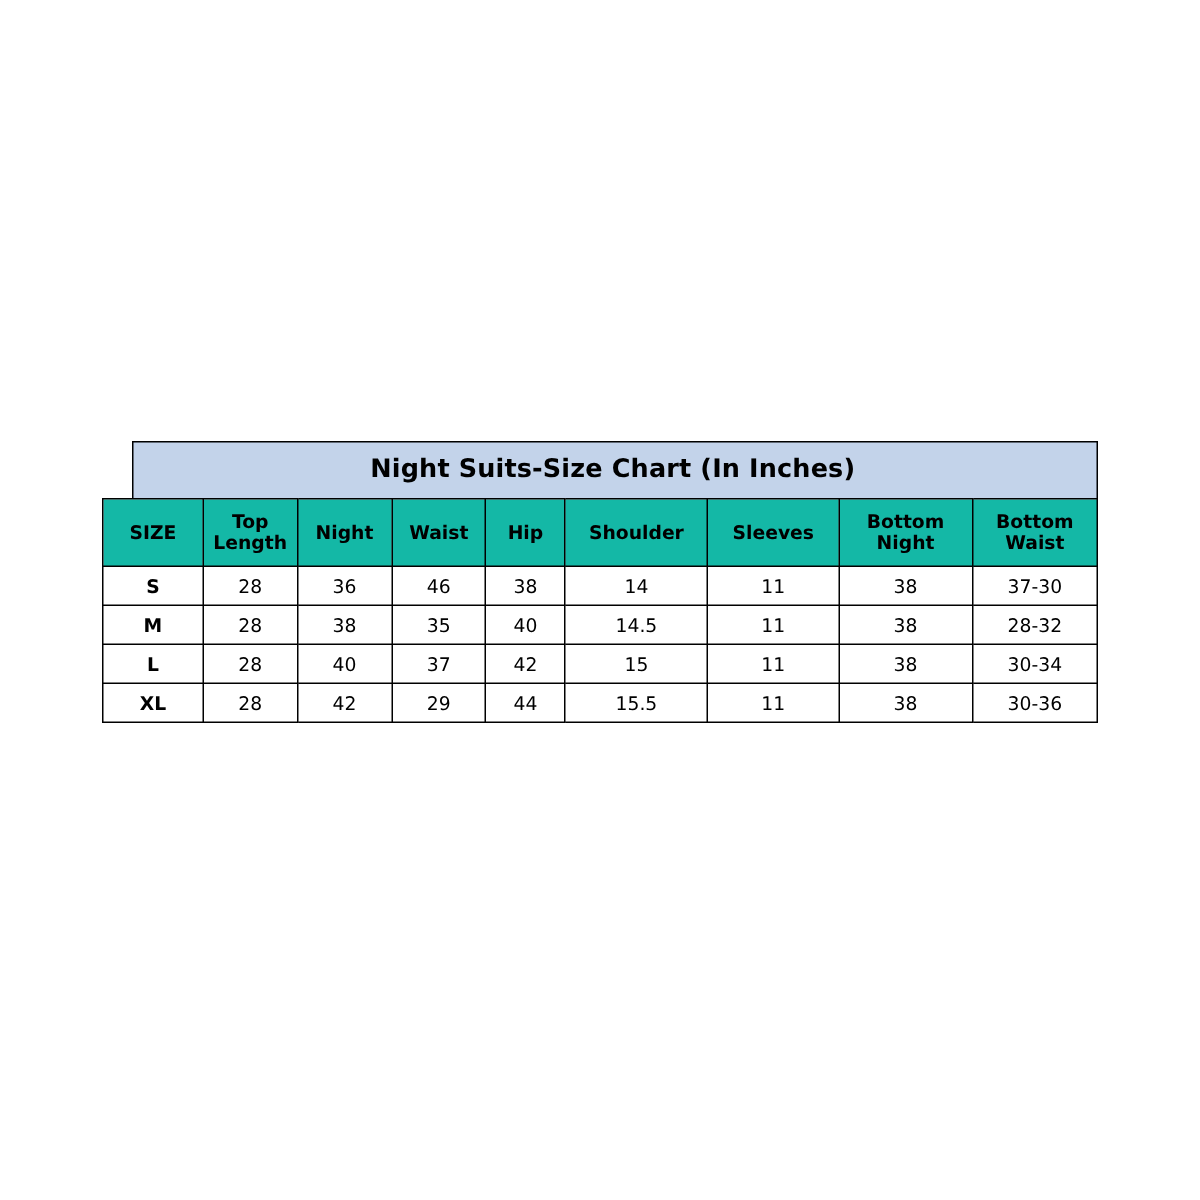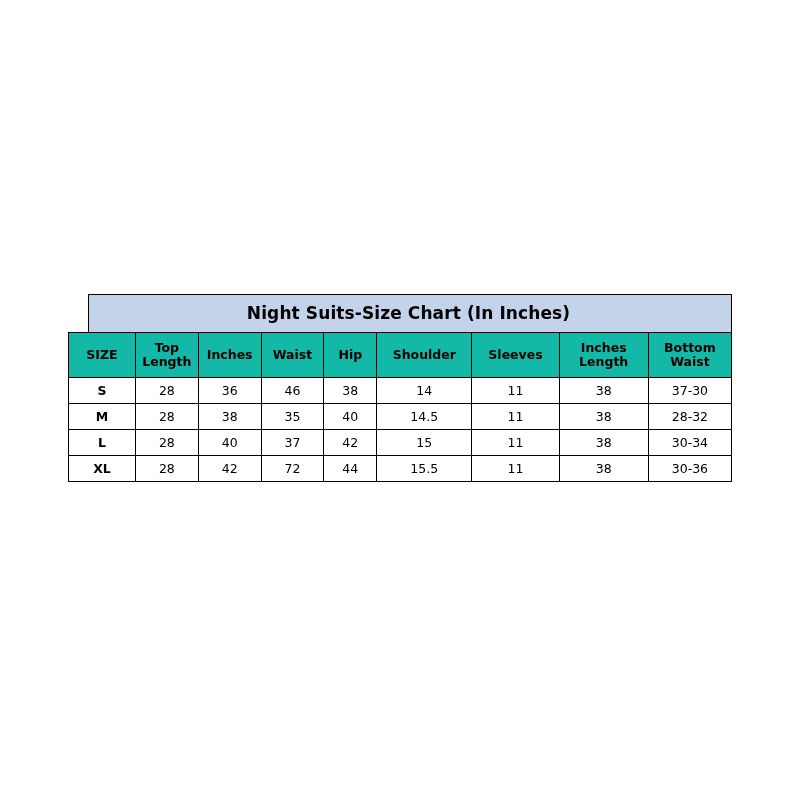--- a/index.html
+++ b/index.html
@@ -86,26 +86,26 @@
         <col class="c4">
         <col class="c5">
         <col class="c6">
         <col class="c7">
         <col class="c8">
     </colgroup>
     <thead>
       <tr>
         <th>SIZE</th>
         <th>Top Length</th>
-        <th>Inches</th>
+        <th>Night</th>
         <th>Waist</th>
         <th>Hip</th>
         <th>Shoulder</th>
         <th>Sleeves</th>
-        <th>Inches Length</th>
+        <th>Bottom Night</th>
         <th>Bottom Waist</th>
       </tr>
     </thead>
     <tbody>
       <tr>
         <td class="size-cell">S</td>
         <td>28</td>
         <td>36</td>
         <td>46</td>
         <td>38</td>
@@ -133,21 +133,21 @@
         <td>42</td>
         <td>15</td>
         <td>11</td>
         <td>38</td>
         <td>30-34</td>
       </tr>
       <tr>
         <td class="size-cell">XL</td>
         <td>28</td>
         <td>42</td>
-        <td>72</td>
+        <td>29</td>
         <td>44</td>
         <td>15.5</td>
         <td>11</td>
         <td>38</td>
         <td>30-36</td>
       </tr>
     </tbody>
   </table>
 </div>
 

